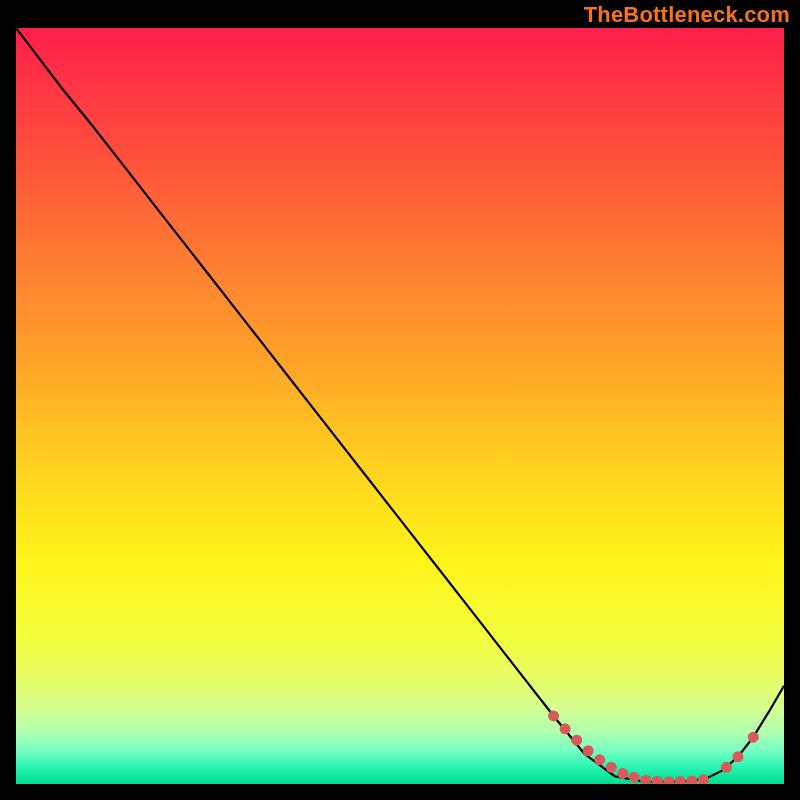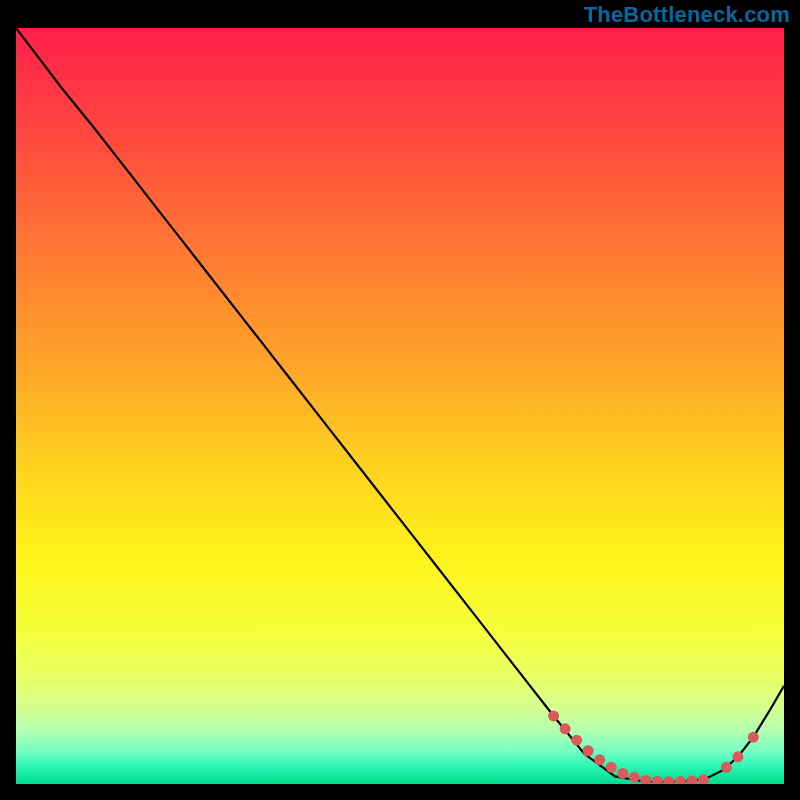--- a/index.html
+++ b/index.html
@@ -14,21 +14,21 @@
   .frame {
     position: relative;
     width: 800px;
     height: 800px;
     background: #000;
   }
   .watermark {
     position: absolute;
     top: 2px;
     right: 10px;
-    color: #0369a1;
+    color: #f97316;
     font-size: 22px;
     font-weight: 600;
     letter-spacing: 0.2px;
     z-index: 10;
     user-select: none;
   }
   .plot-wrap {
     position: absolute;
     left: 16px;
     top: 28px;

